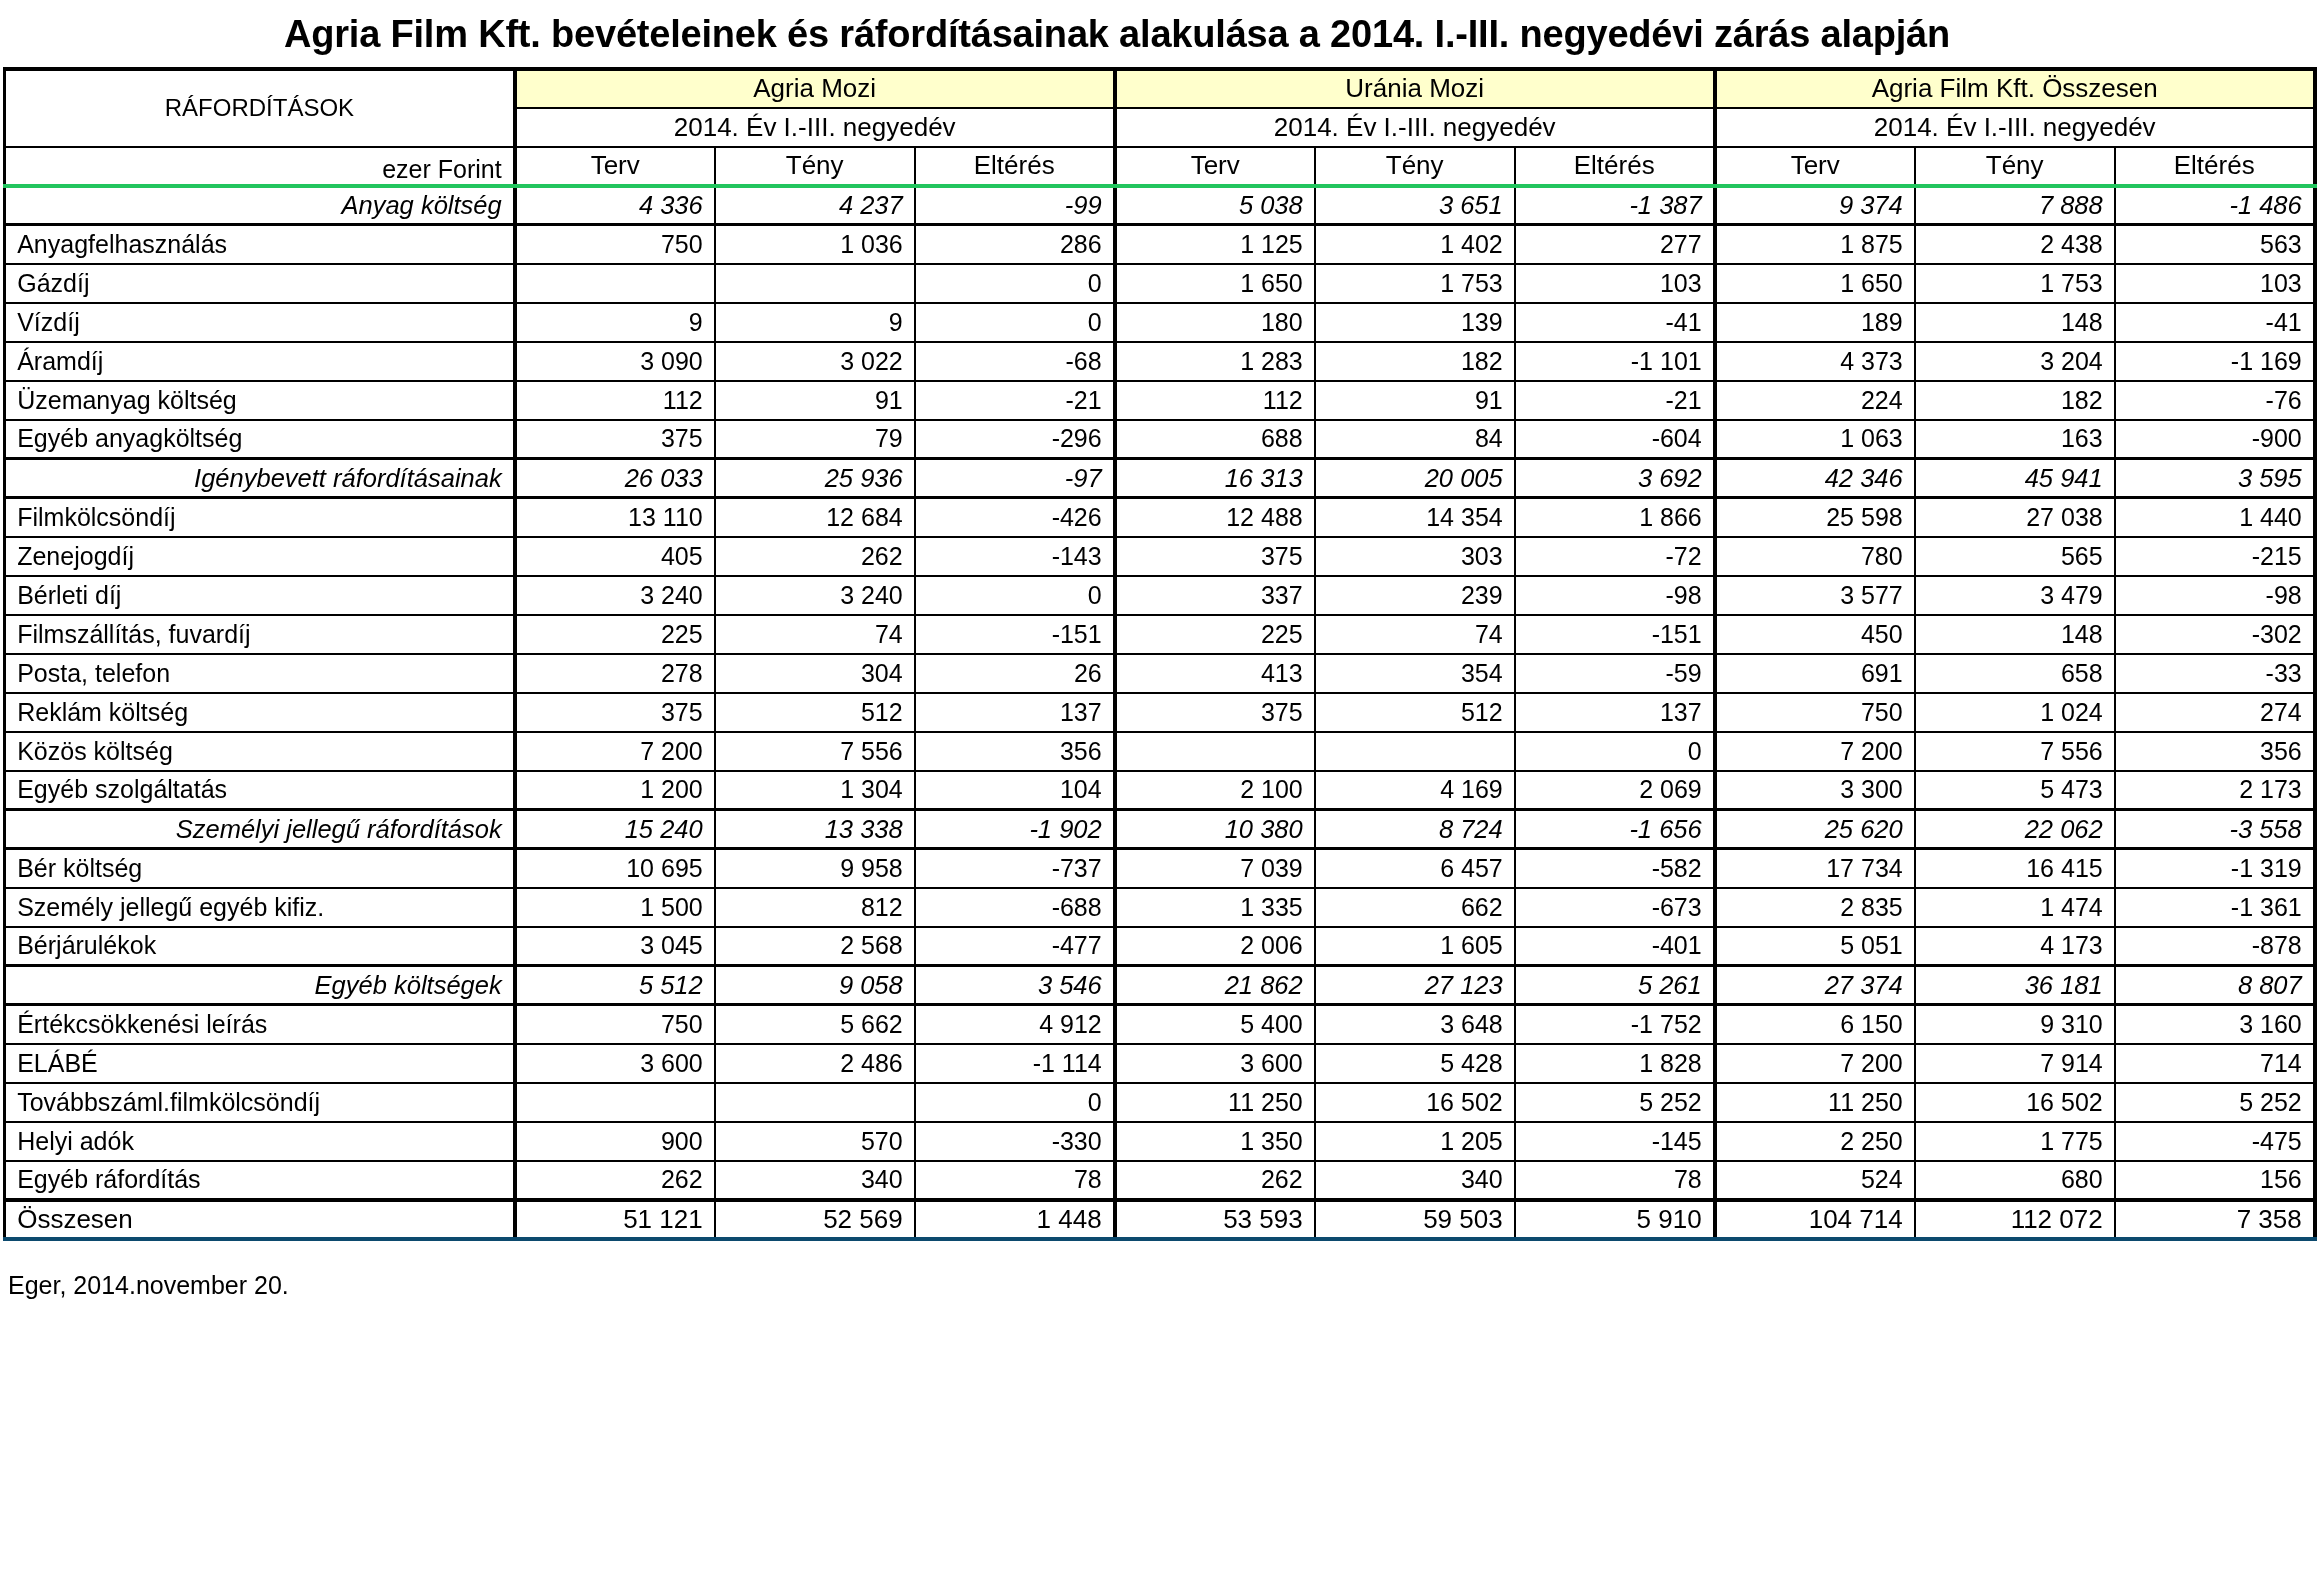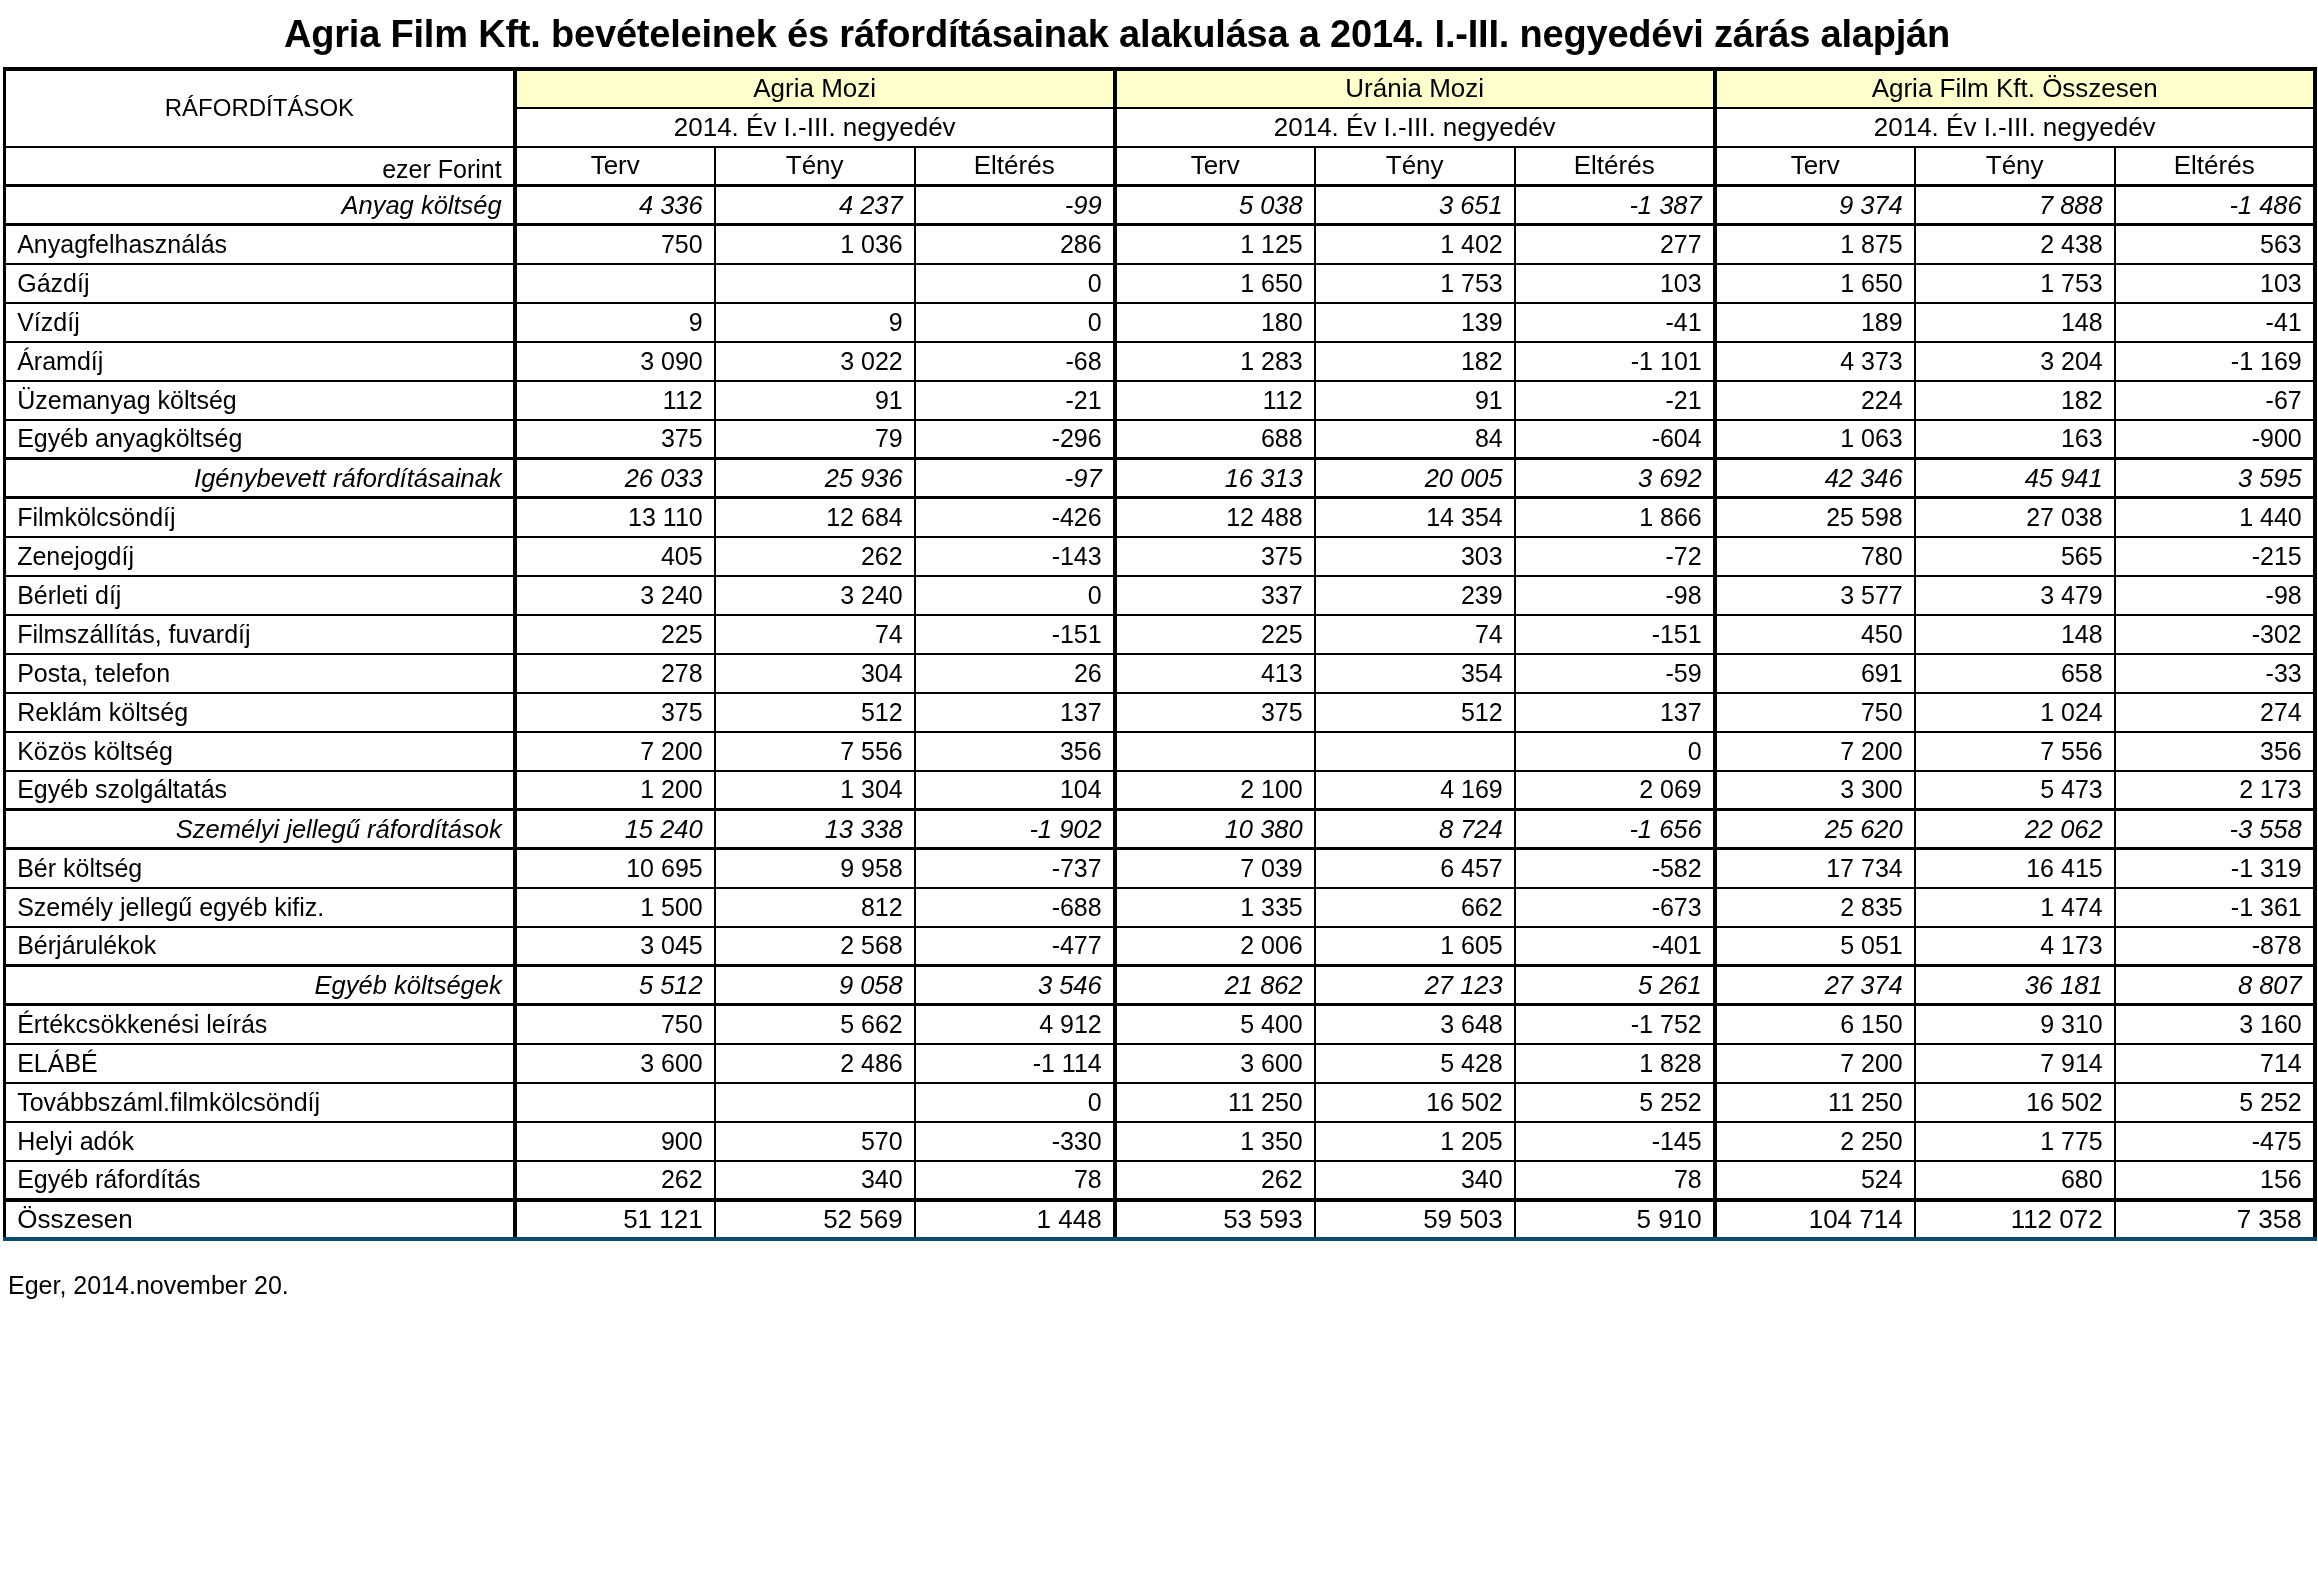--- a/index.html
+++ b/index.html
@@ -119,21 +119,21 @@
     font-size: 26px;
   }
   .total-num {
     font-weight: bold;
     text-align: right;
     font-size: 26px;
   }
   tr.section-row > td { border-top: 3.2px solid #000; border-bottom: 3.2px solid #000; }
   tr.total-row > td { border-top: 4px solid #000; border-bottom: 4px solid #0c4a6e; }
   tr.header-top > th { border-top: 4px solid #000; }
-  tr.header-cols > th { border-bottom: 1px solid #22c55e; }
+  tr.header-cols > th { border-bottom: 4px solid #22c55e; }
 
   
   .grp-start { border-left: 4.8px solid #000 !important; }
   .grp-end   { border-right: 4.8px solid #000 !important; }
 
   .footer {
     margin-top: 30px;
     margin-left: 8px;
     font-size: 25px;
   }
@@ -247,21 +247,21 @@
         <tr>
           <td class="item-label">Üzemanyag költség</td>
           <td class="item-num grp-start">112</td>
           <td class="item-num">91</td>
           <td class="item-num grp-end">-21</td>
           <td class="item-num grp-start">112</td>
           <td class="item-num">91</td>
           <td class="item-num grp-end">-21</td>
           <td class="item-num grp-start">224</td>
           <td class="item-num">182</td>
-          <td class="item-num grp-end">-67</td>
+          <td class="item-num grp-end">-76</td>
         </tr>
         <tr>
           <td class="item-label">Egyéb anyagköltség</td>
           <td class="item-num grp-start">375</td>
           <td class="item-num">79</td>
           <td class="item-num grp-end">-296</td>
           <td class="item-num grp-start">688</td>
           <td class="item-num">84</td>
           <td class="item-num grp-end">-604</td>
           <td class="item-num grp-start">1 063</td>

